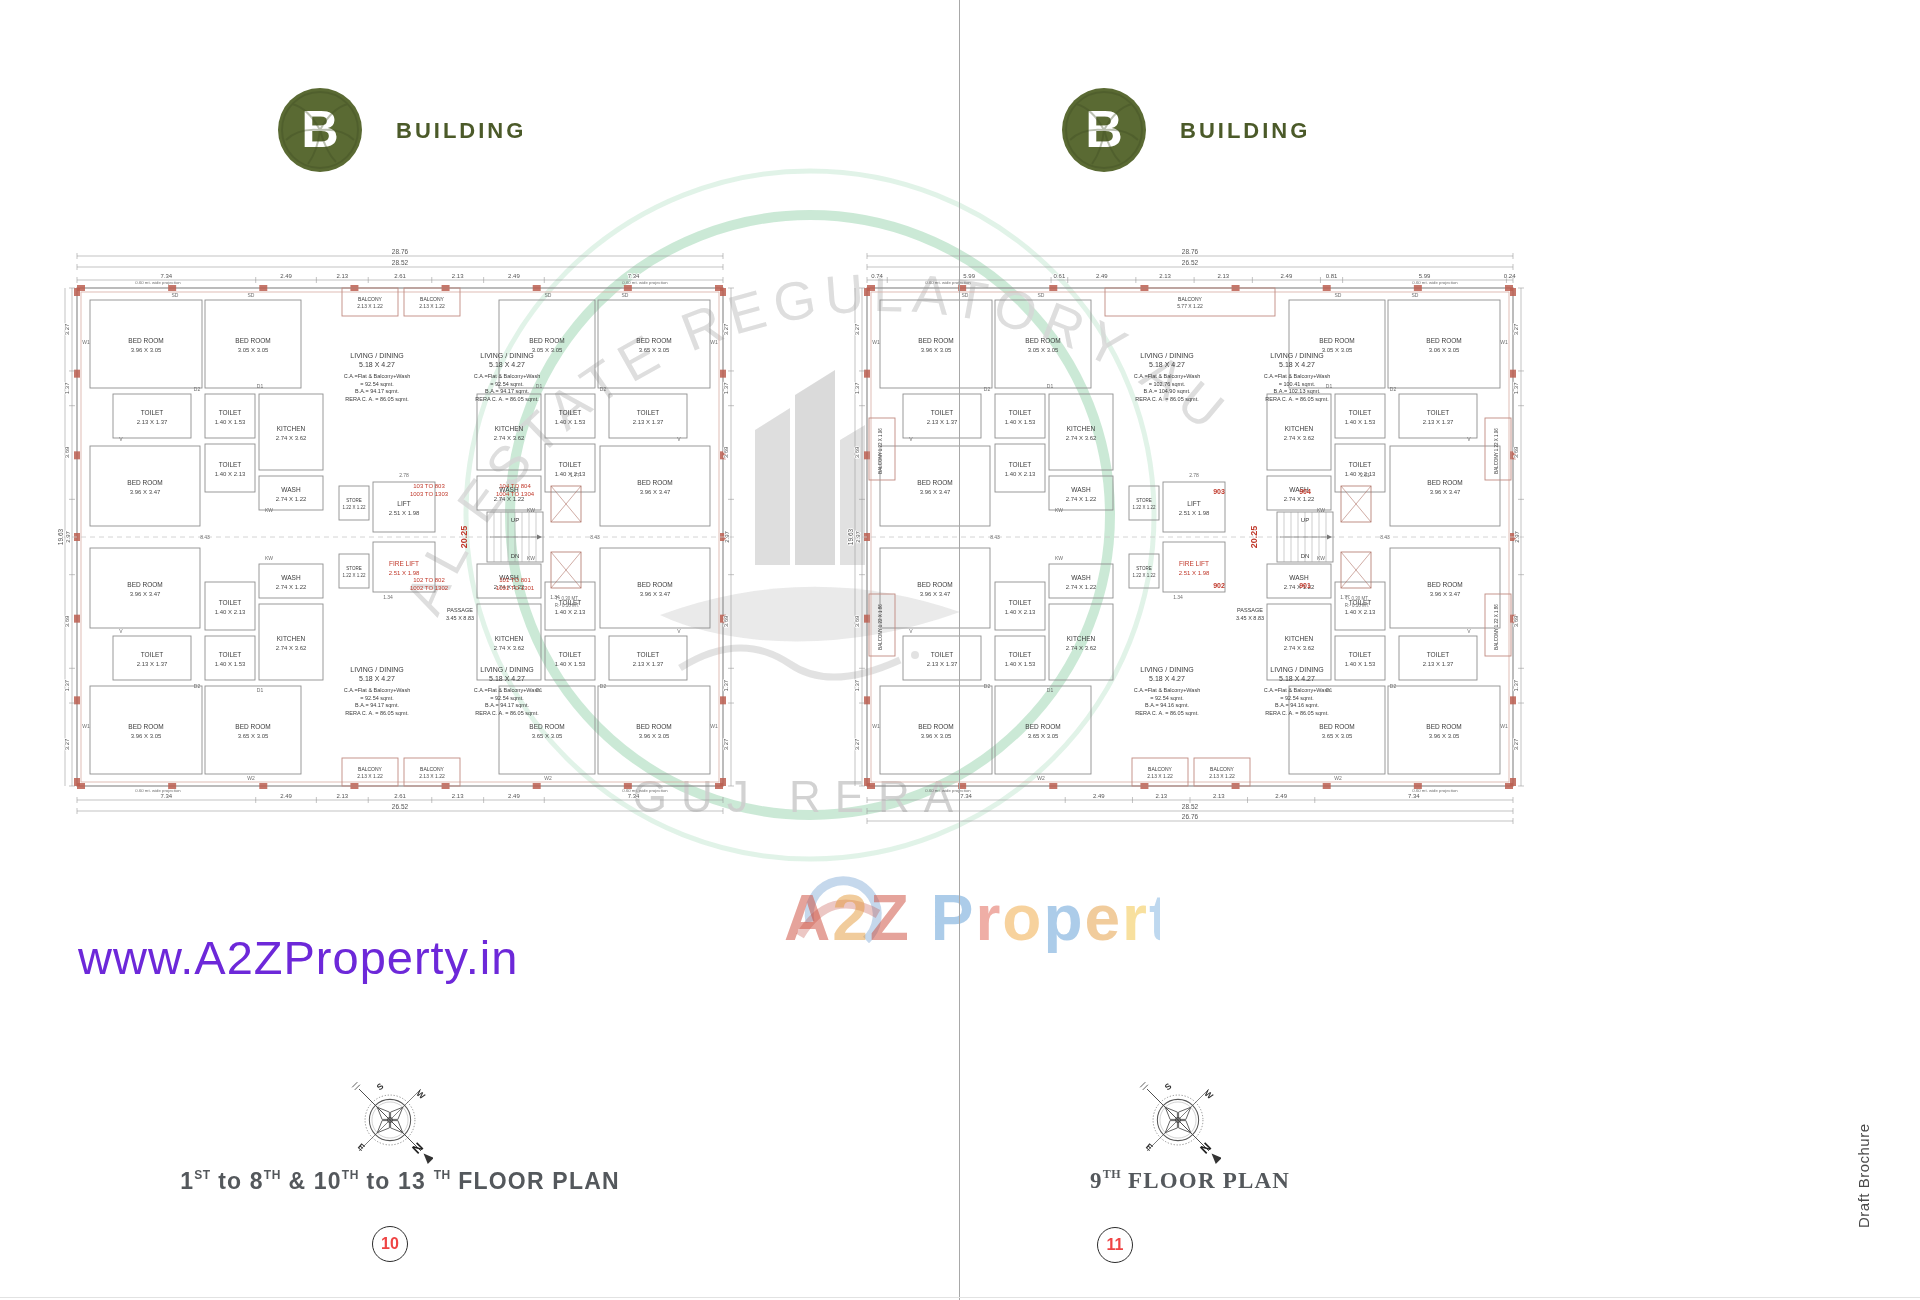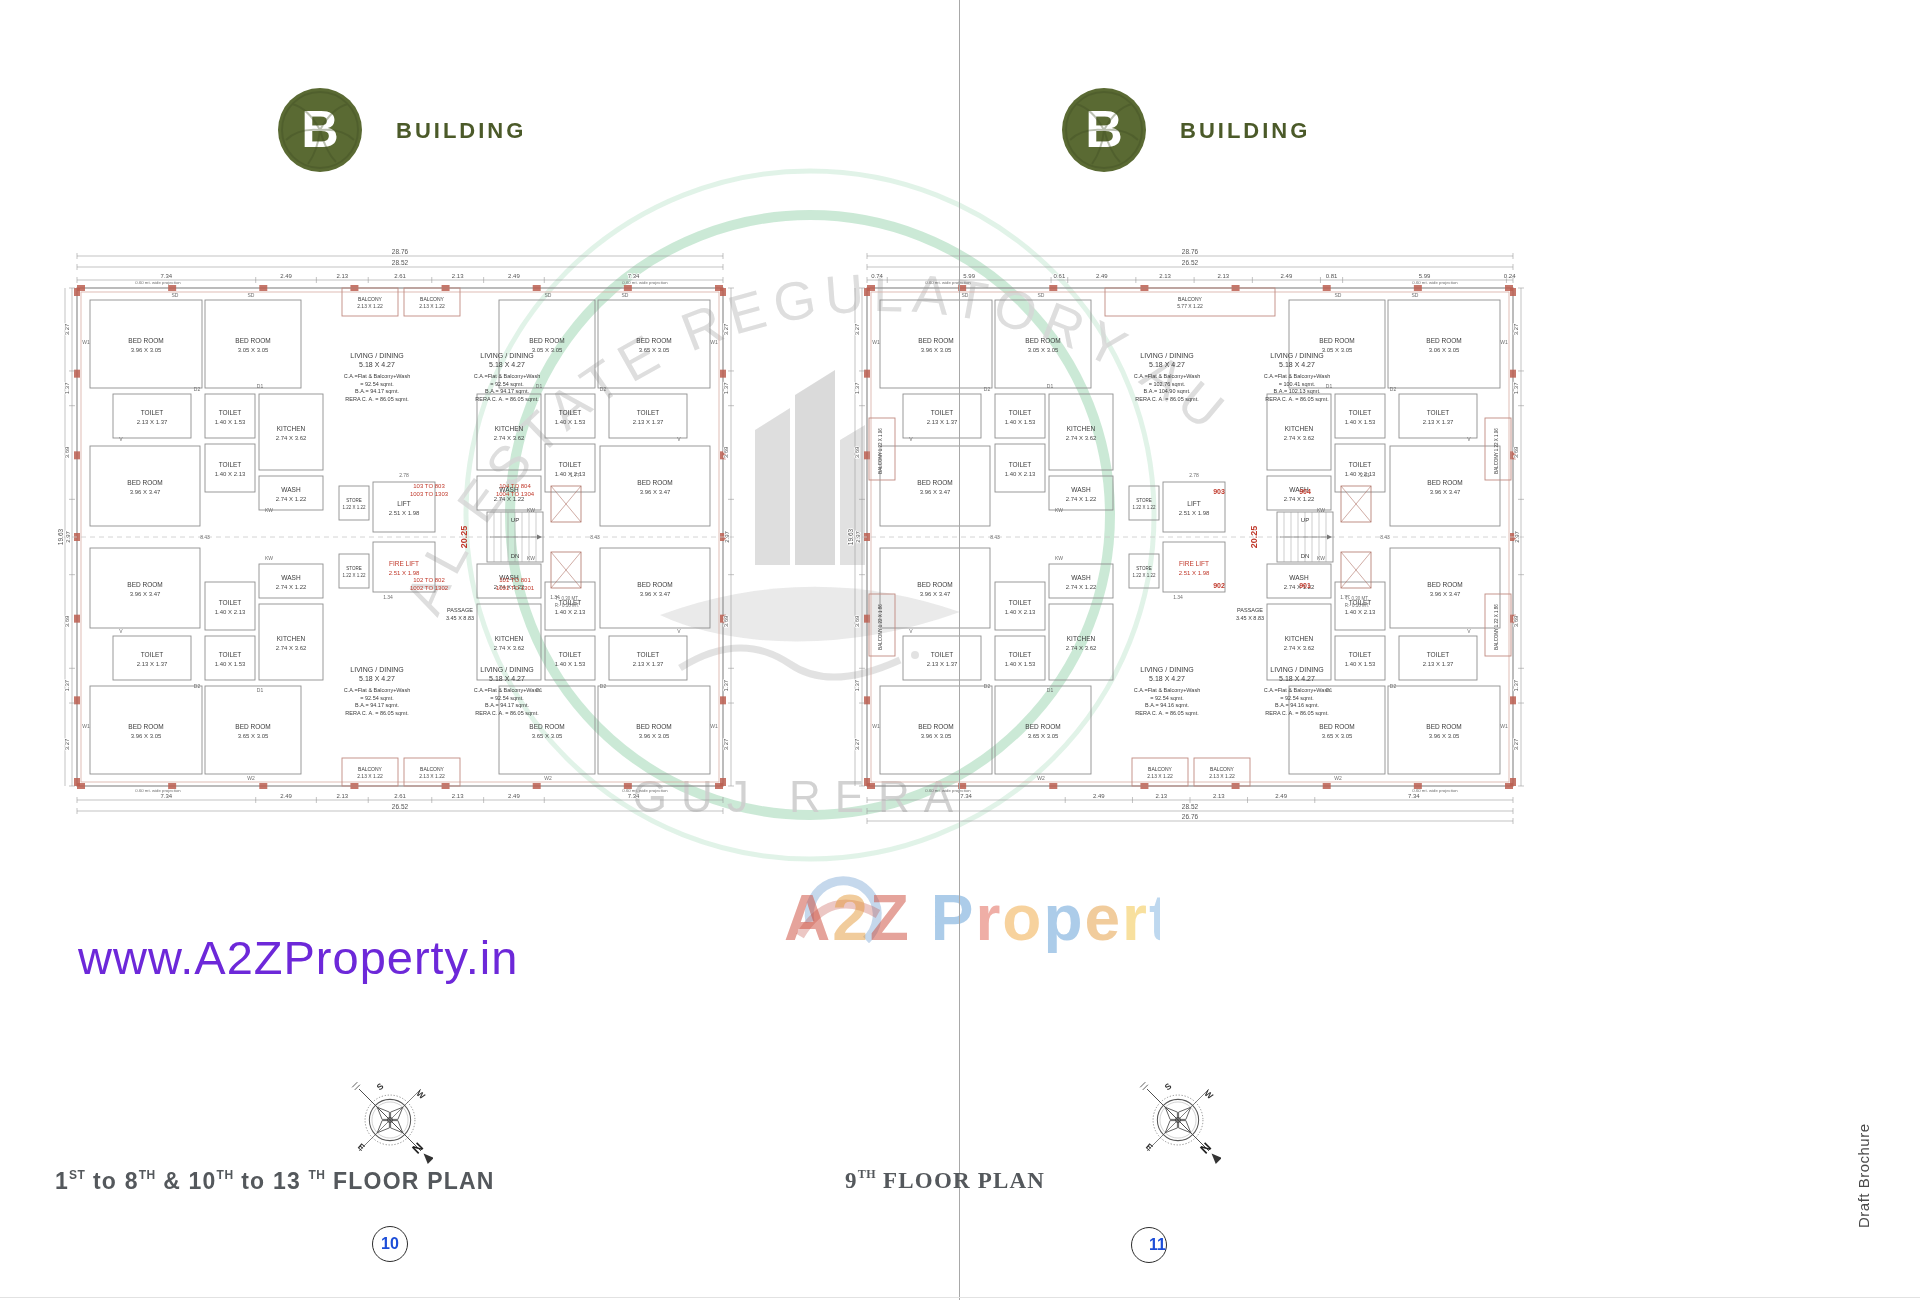--- a/index.html
+++ b/index.html
@@ -4,23 +4,23 @@
 <style>
   html,body{margin:0;padding:0;}
   body{width:1920px;height:1300px;position:relative;background:#ffffff;
        font-family:"Liberation Sans",sans-serif;overflow:hidden;}
   .abs{position:absolute;}
   
   .logo-circle{width:84px;height:84px;border-radius:50%;display:flex;align-items:center;justify-content:center;z-index:4;}
   .logo-letter{color:#fff;font-size:52px;font-weight:bold;line-height:1;margin-top:-2px;}
   .building-label{font-size:22px;font-weight:bold;letter-spacing:3px;z-index:4;}
   
-  .plan-title{width:690px;text-align:left;font-size:23px;font-weight:600;color:#54585c;letter-spacing:1.2px;z-index:6;}
+  .plan-title{width:690px;text-align:center;font-size:23px;font-weight:600;color:#54585c;letter-spacing:1.2px;z-index:6;}
   .plan-title sup{font-size:12px;position:relative;top:-1px;letter-spacing:0.5px;}
-  .page-badge{width:34px;height:34px;border:1.7px solid #2d2d2d;border-radius:50%;display:flex;align-items:center;justify-content:center;font-size:16px;font-weight:bold;color:#1d4ed8;background:#fff;z-index:6;}
+  .page-badge{width:34px;height:34px;border:1.7px solid #2d2d2d;border-radius:50%;display:flex;align-items:center;justify-content:center;font-size:16px;font-weight:bold;color:#ef4444;background:#fff;z-index:6;}
   .divider{width:1px;height:1300px;background:#a8a8a8;z-index:5;}
   .bottom-line{width:1920px;height:1px;background:#e2e2e2;z-index:5;}
   .draft-note{font-size:15px;color:#4a4a4a;writing-mode:vertical-rl;transform:rotate(180deg);z-index:7;letter-spacing:0.5px;}
   .url-watermark{font-size:47px;color:#6d28d9;font-weight:500;letter-spacing:1px;z-index:1;}
   svg{display:block;}
   .plan-svg{z-index:3;}
   .wm{z-index:1;pointer-events:none;}
   .compass{z-index:4;}
 </style>
 </head>
@@ -1186,17 +1186,17 @@
   <text font-size="10" font-weight="bold" fill="#333" transform="translate(-38,32) rotate(40)">E</text>
   <text font-size="15" font-weight="bold" fill="#222" transform="translate(32,40) rotate(-45)">N</text>
 </svg>
 
 <div id="title-left" class="abs plan-title" style="left:55px;top:1168px;"><span>1</span><sup>ST</sup><span> to 8</span><sup>TH</sup><span> &amp; 10</span><sup>TH</sup><span> to 13 </span><sup>TH</sup><span>  FLOOR PLAN</span></div>
 <div id="title-right" class="abs plan-title" style="left:845px;top:1168px;font-family:Liberation Serif, serif;"><span>9</span><sup>TH</sup><span> FLOOR PLAN</span></div>
 
 <div class="abs page-badge" style="left:372px;top:1226px;">
   <span>10</span>
 </div>
-<div class="abs page-badge" style="left:1131px;top:1227px;justify-content:flex-end;">
+<div class="abs page-badge" style="left:1097px;top:1227px;">
   <span>11</span>
 </div>
 
 <div class="abs draft-note" style="left:1855px;top:1058px;height:170px;">Draft Brochure</div>
 
 </body></html>

